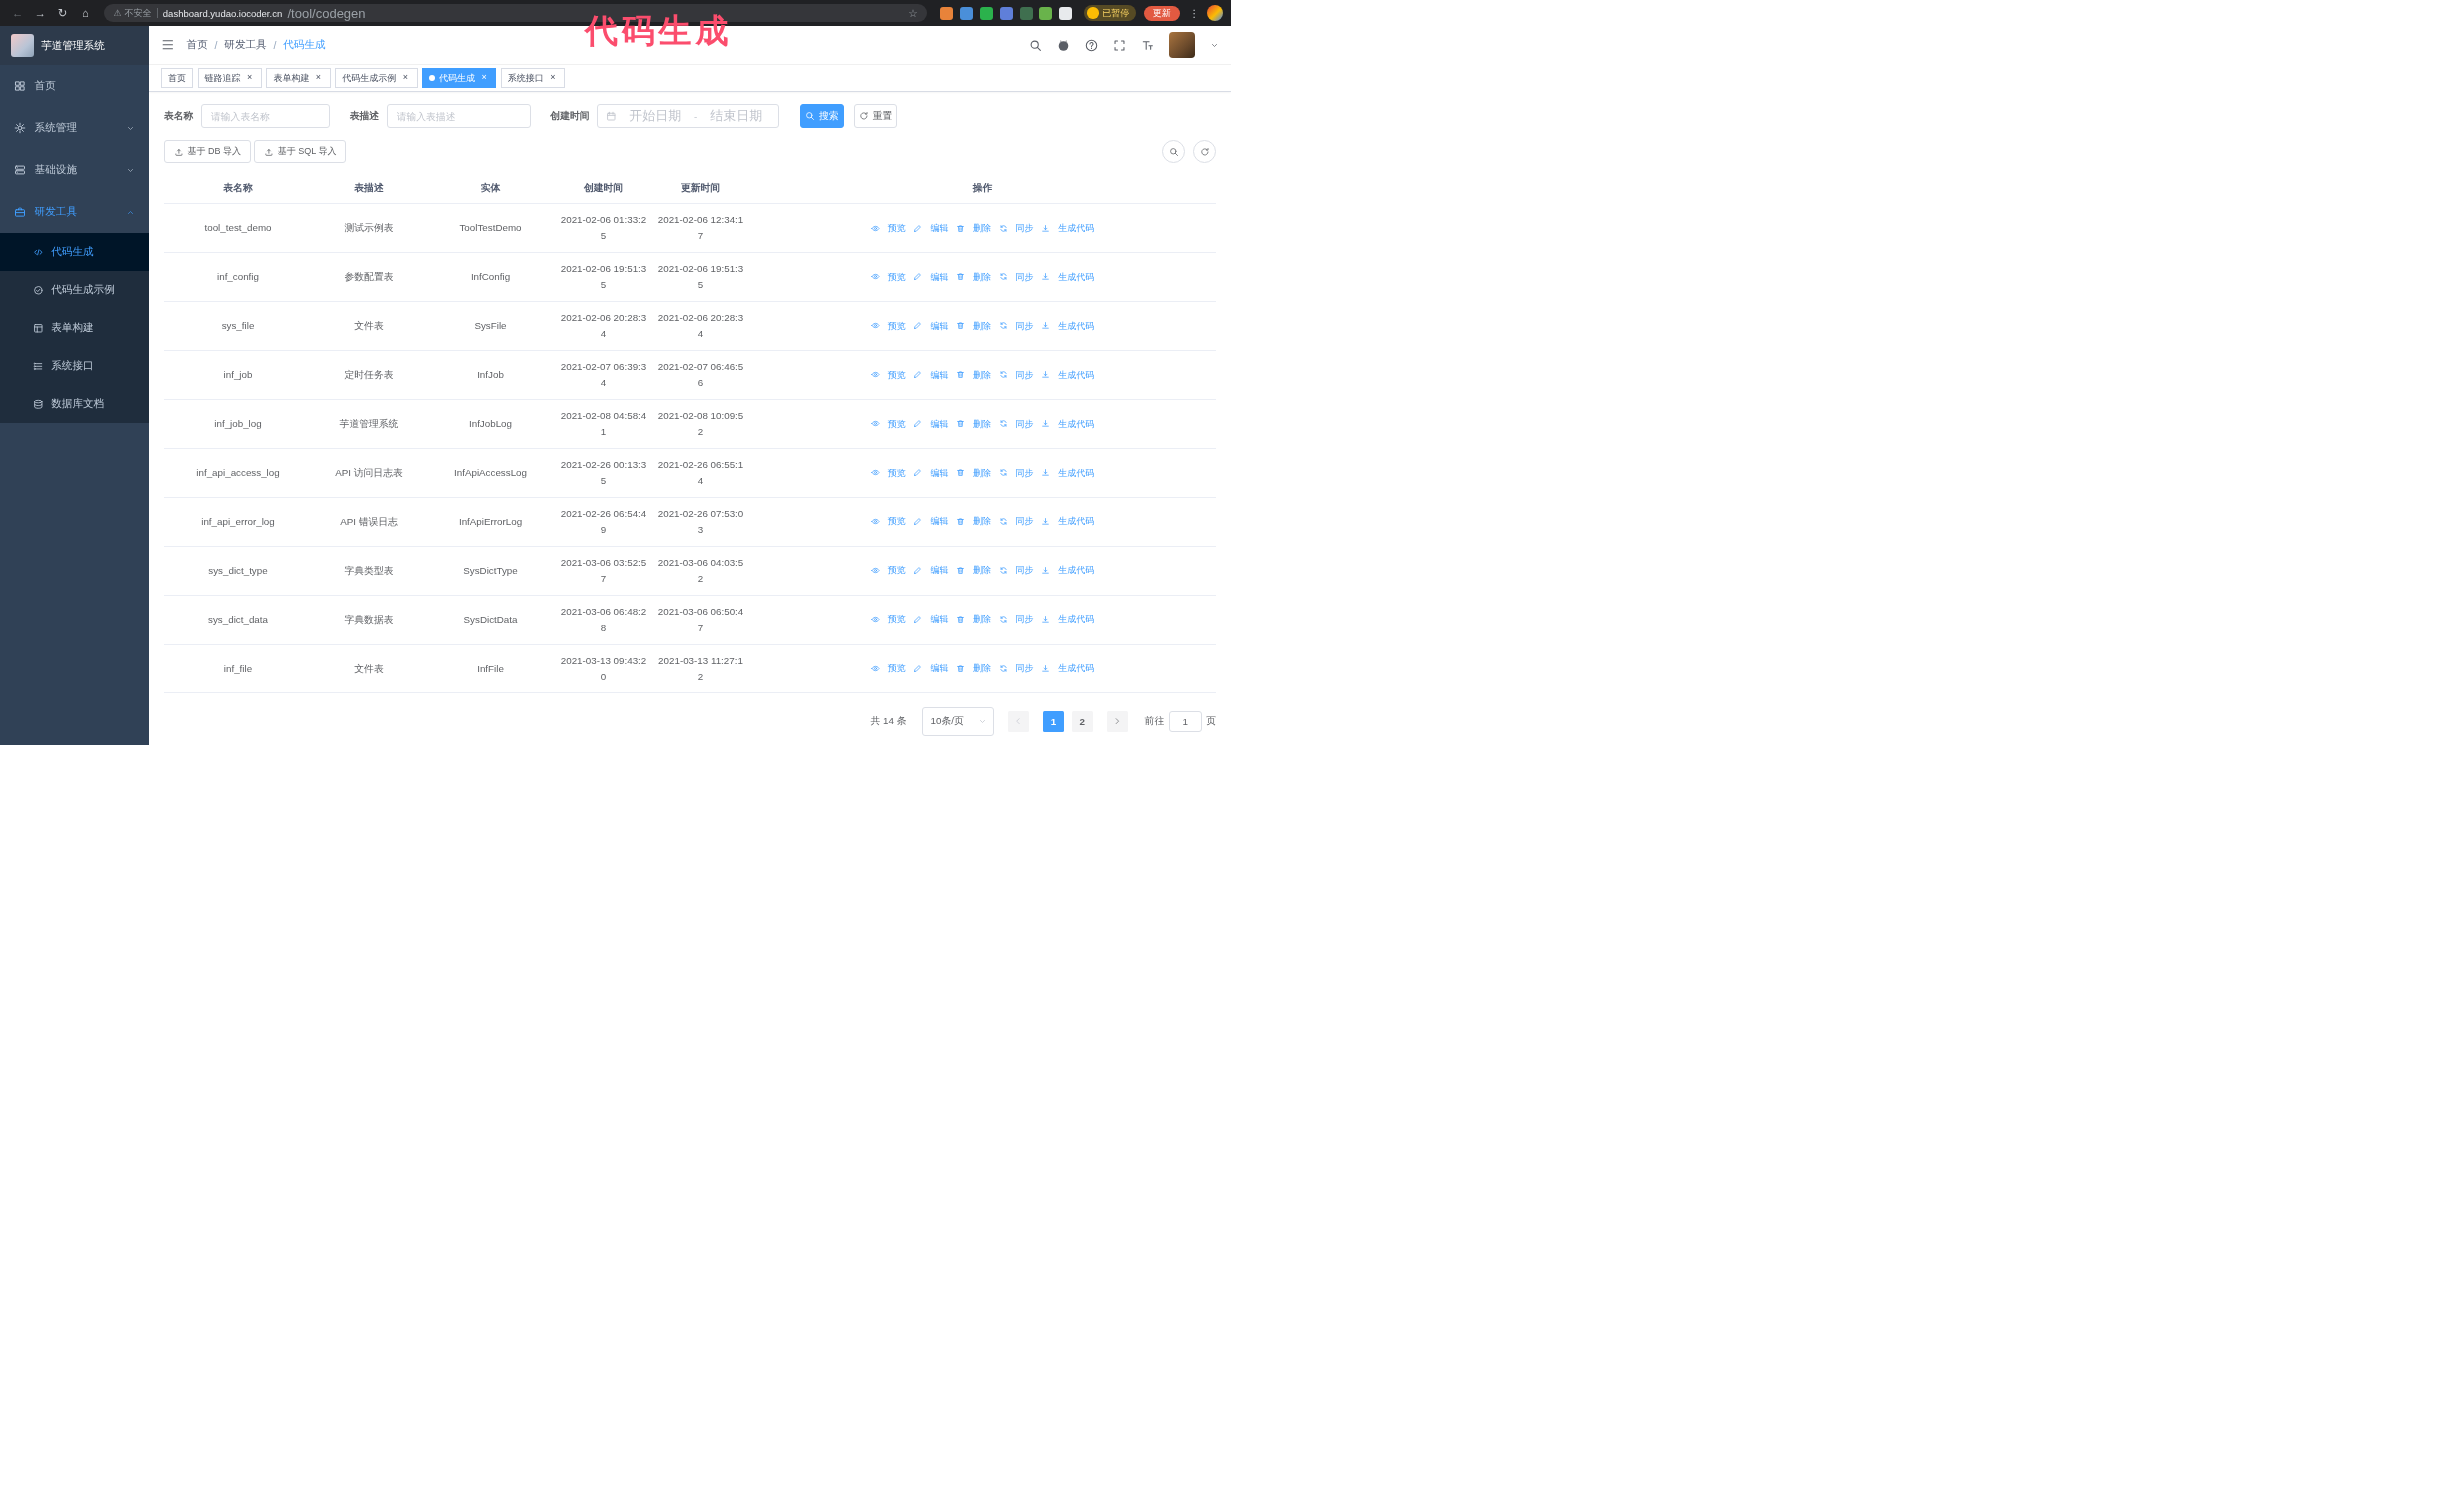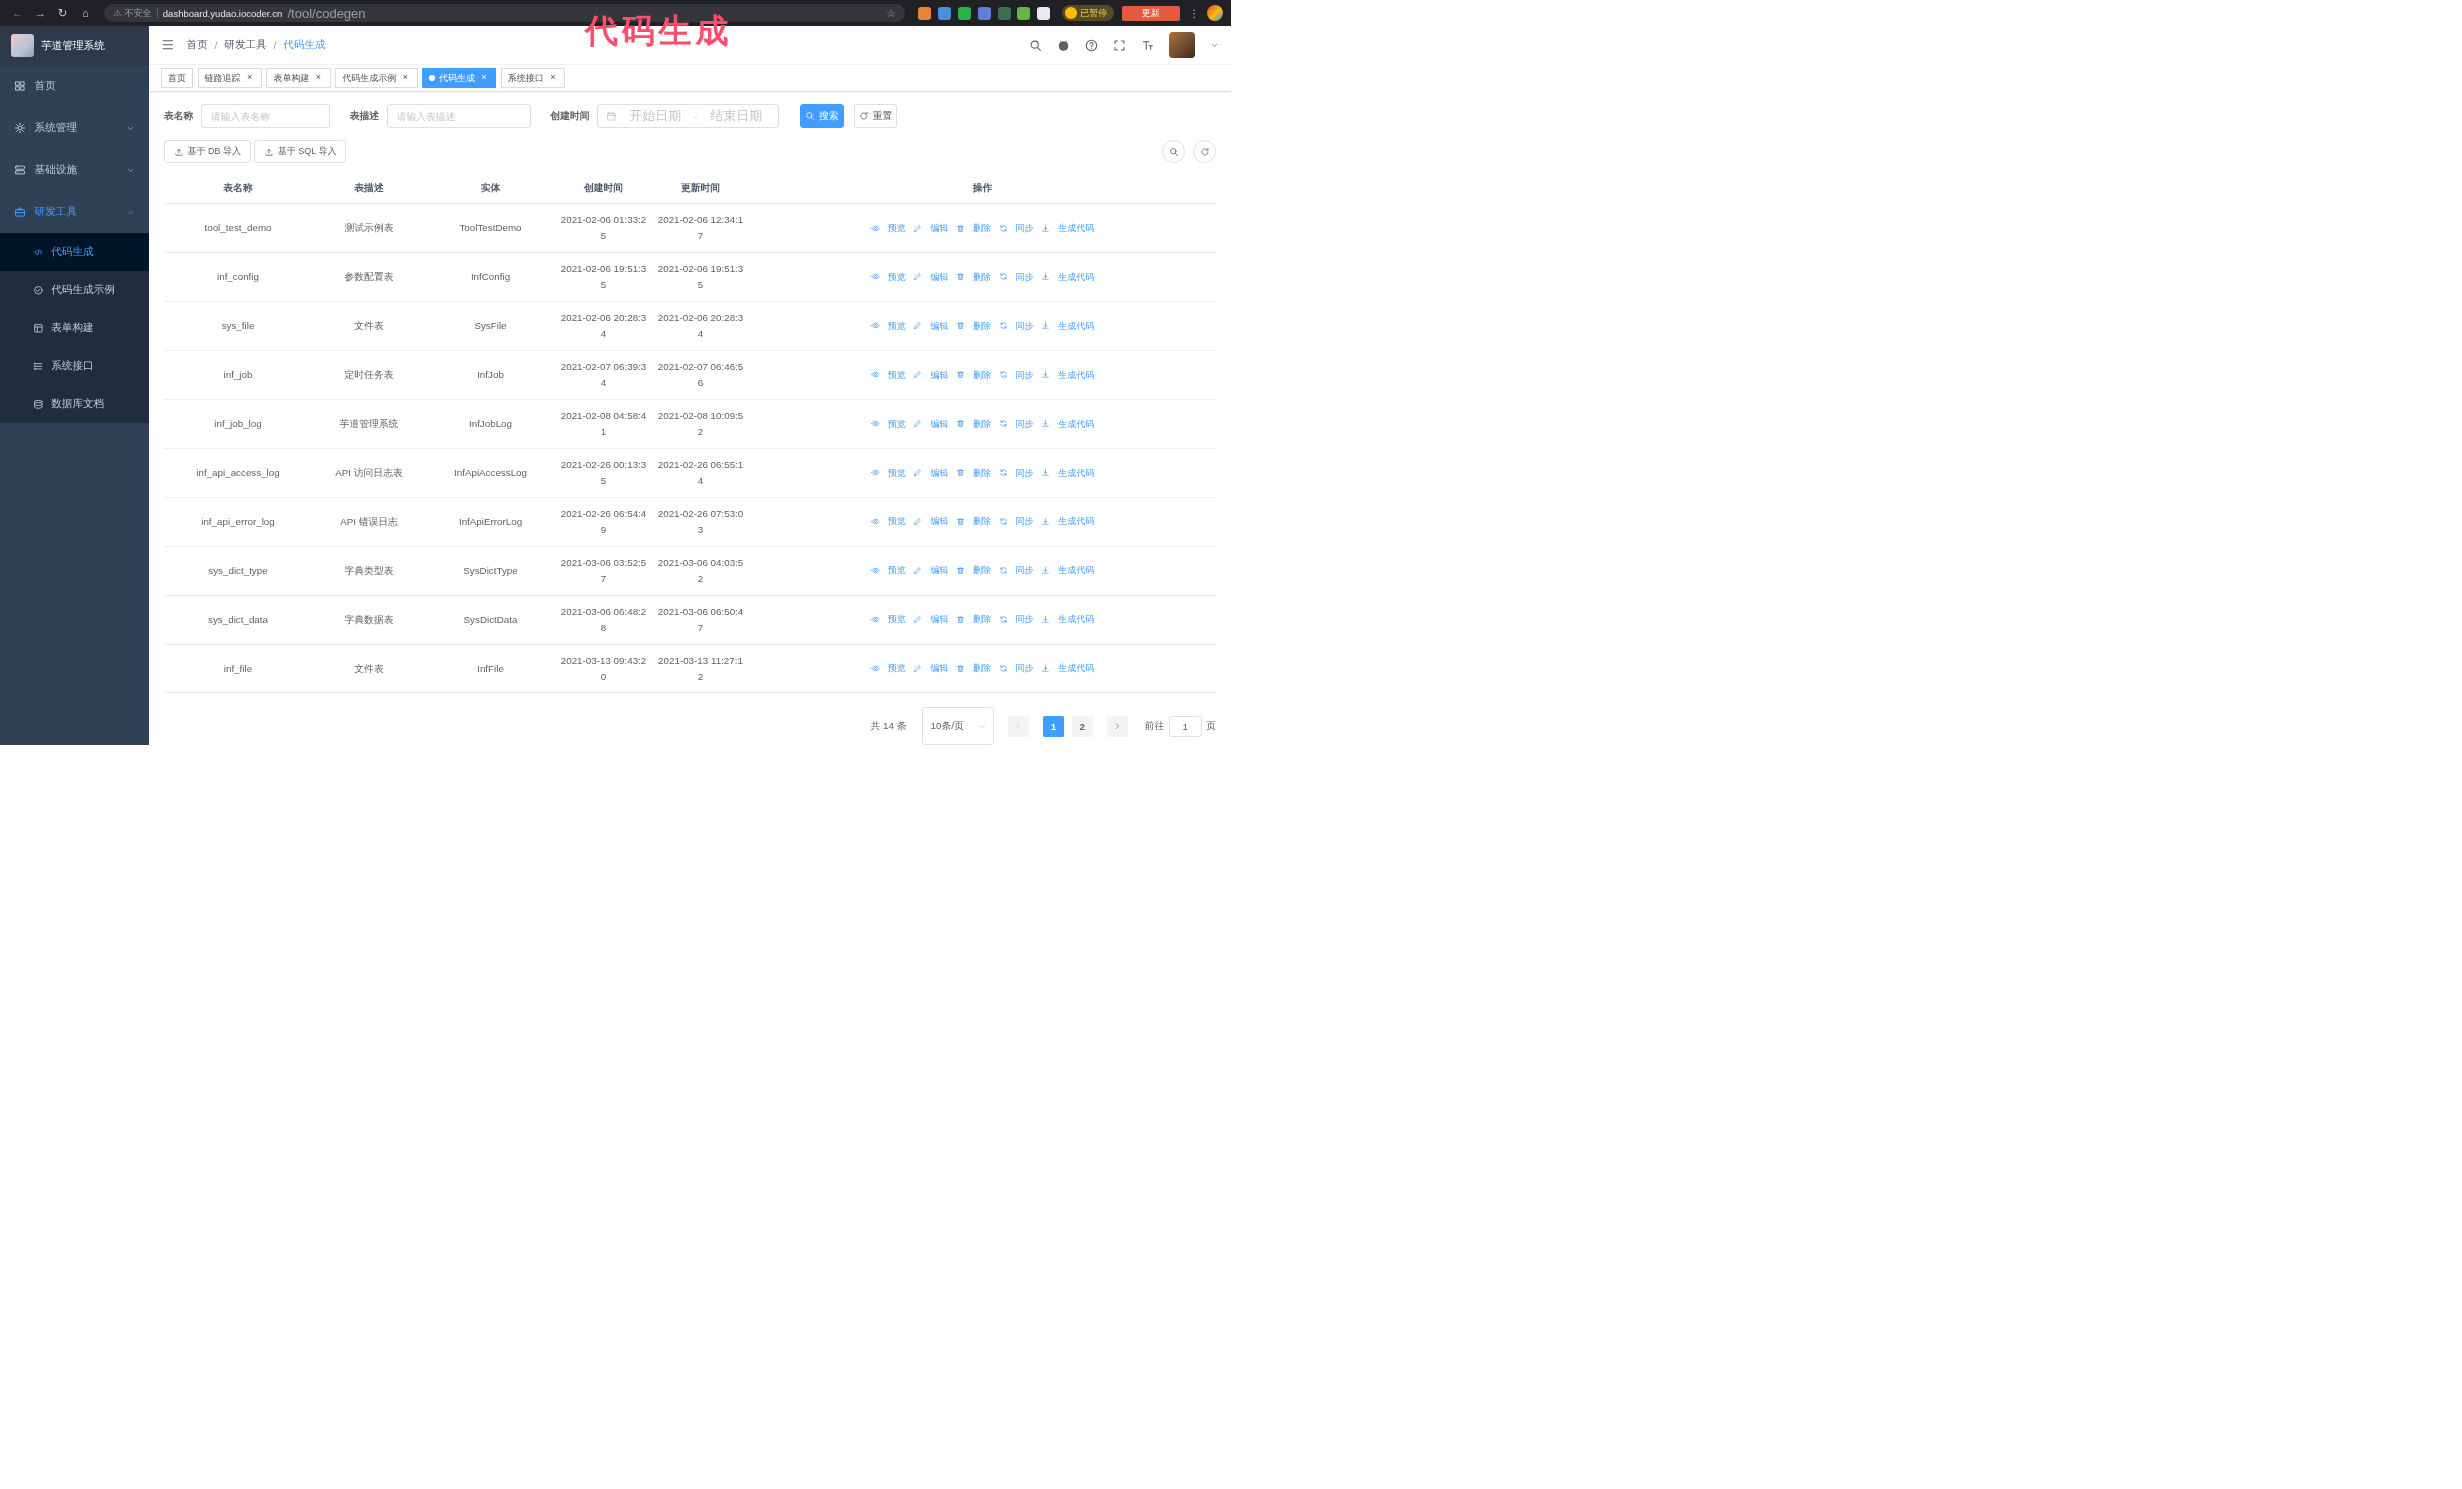--- a/index.html
+++ b/index.html
@@ -15,21 +15,21 @@
   .url-bar { flex:1; height:18px; background:#35363a; border-radius:9.8px; display:flex; align-items:center; padding:0 9px; margin:0 6px; gap:5.3px; min-width:0; }
   .sec-warn { color:#9aa0a6; font-size:9px; display:flex; align-items:center; gap:3px; }
   .url-divider { width:0.8px; height:9.8px; background:#5f6368; }
   .url-host { color:#e8eaed; font-size:9.5px; }
   .url-path { color:#9aa0a6; font-size:13px; }
   .url-star { margin-left:auto; color:#9aa0a6; font-size:10.6px; }
   .ext-row { display:flex; align-items:center; gap:6.8px; margin:0 4.5px; }
   .ext { width:13px; height:13px; border-radius:3px; }
   .paused-chip { height:16.7px; border-radius:8.3px; background:#564a24; color:#fdd663; display:flex; align-items:center; gap:3.8px; padding:0 6.8px 0 3px; font-size:9px; margin:0 4.5px; }
   .emoji-dot { width:11.4px; height:11.4px; border-radius:50%; background:#fbbc04; }
-  .update-btn { height:15px; border-radius:2px; color:#fff; padding:0 20px; font-size:9px; display:flex; align-items:center; margin-right:6px; }
+  .update-btn { height:15px; border-radius:8px; color:#fff; padding:0 9px; font-size:9px; display:flex; align-items:center; margin-right:6px; }
   .kebab { color:#c7cbd1; font-size:10.6px; margin-right:4.5px; }
   .profile-avatar { width:16.7px; height:16.7px; border-radius:50%; background:linear-gradient(135deg,#e94235 0%,#fbbc04 55%,#4285f4 100%); }
 
   
   .app { display:flex; height:719px; }
   .sidebar { width:149px; background:#304156; height:100%; flex-shrink:0; }
   .logo-row { height:39px; background:#2d3a4b; display:flex; align-items:center; padding:0 10.6px; gap:7.6px; }
   .logo-img { width:23px; height:23px; border-radius:3px; background:linear-gradient(135deg,#f2c9c9,#b8c4d6 60%,#8fa3b8); flex-shrink:0; }
   .logo-title { color:#fff; font-size:10.6px; font-weight:normal; white-space:nowrap; }
   .menu-item { height:42px; display:flex; align-items:center; padding:0 13.6px; gap:9px; color:#bfcbd9; font-size:10.6px; cursor:pointer; }
@@ -96,21 +96,21 @@
   .grid .td-time { word-break:break-all; }
   col.c-name { width:148px; } col.c-desc { width:114px; } col.c-entity { width:129px; }
   col.c-time { width:97px; } col.c-ops { }
   .actions { display:flex; justify-content:center; gap:7.6px; }
   .action-link { color:#409eff; font-size:9px; display:flex; align-items:center; gap:8px; cursor:pointer; text-decoration:none; white-space:nowrap; }
   .action-link [data-icon] { width:9px; height:9px; }
 
   
   .pager { margin-top:13.6px; display:flex; justify-content:flex-end; align-items:center; gap:14px; font-size:9.8px; color:#606266; padding-bottom:10.6px; }
   .pg-total { margin-right:1.5px; }
-  .pg-size { width:72px; height:38px; border:0.8px solid #dcdfe6; border-radius:3px; display:flex; align-items:center; padding:0 6px 0 7.6px; gap:4.5px; color:#606266; cursor:pointer; }
+  .pg-size { width:72px; height:29px; border:0.8px solid #dcdfe6; border-radius:3px; display:flex; align-items:center; padding:0 6px 0 7.6px; gap:4.5px; color:#606266; cursor:pointer; }
   .pg-size .caret { margin-left:auto; color:#c0c4cc; }
   .pg-btn { min-width:21px; height:21px; border-radius:1.5px; background:#f4f4f5; color:#606266; display:flex; align-items:center; justify-content:center; font-size:9.8px; cursor:pointer; }
   .pg-btn.disabled { color:#c0c4cc; }
   .pg-num { min-width:21px; height:21px; border-radius:1.5px; background:#f4f4f5; color:#606266; display:flex; align-items:center; justify-content:center; cursor:pointer; font-weight:bold; }
   .pg-num.active { background:#409eff; color:#fff; }
   .pg-goto { display:flex; align-items:center; gap:4.5px; margin-left:3px; }
   .goto-input { width:33px; height:21px; border:0.8px solid #dcdfe6; border-radius:3px; text-align:center; font-size:9.8px; color:#606266; outline:none; font-family:inherit; }
 
   
   .annotation { position:absolute; top:9px; left:585px; font-size:33px; font-weight:bold; letter-spacing:3.8px; z-index:99; pointer-events:none; }

